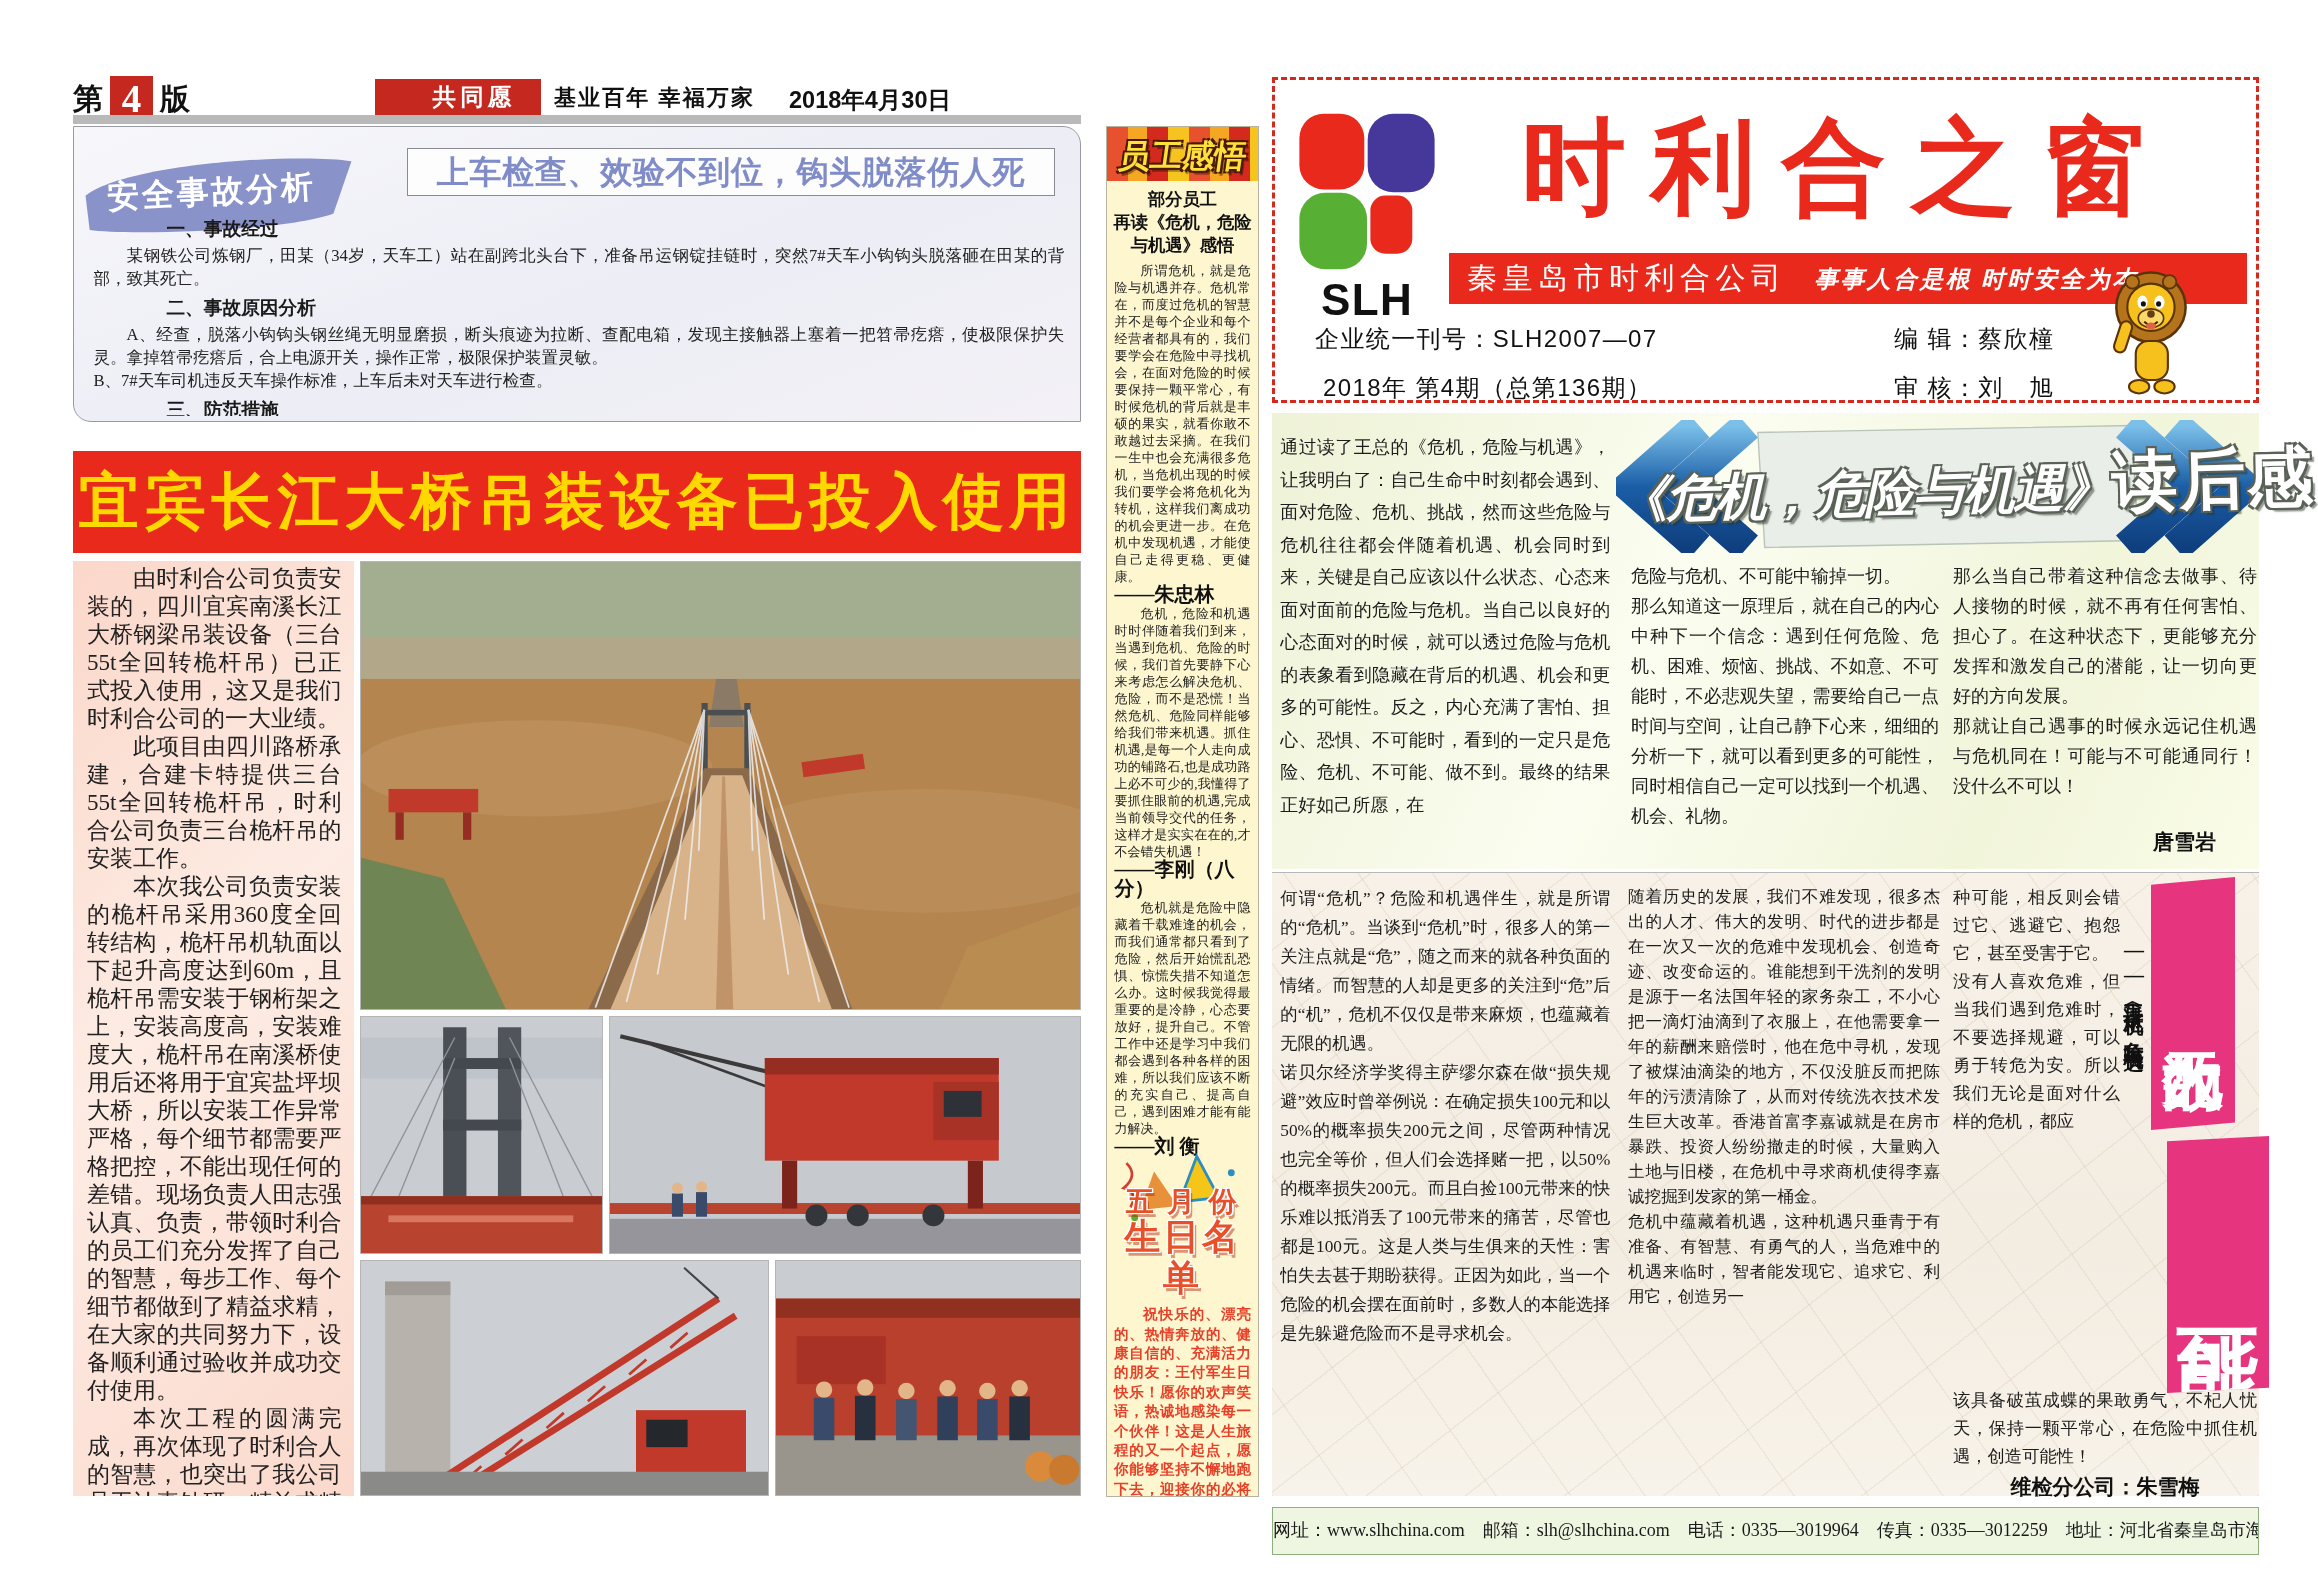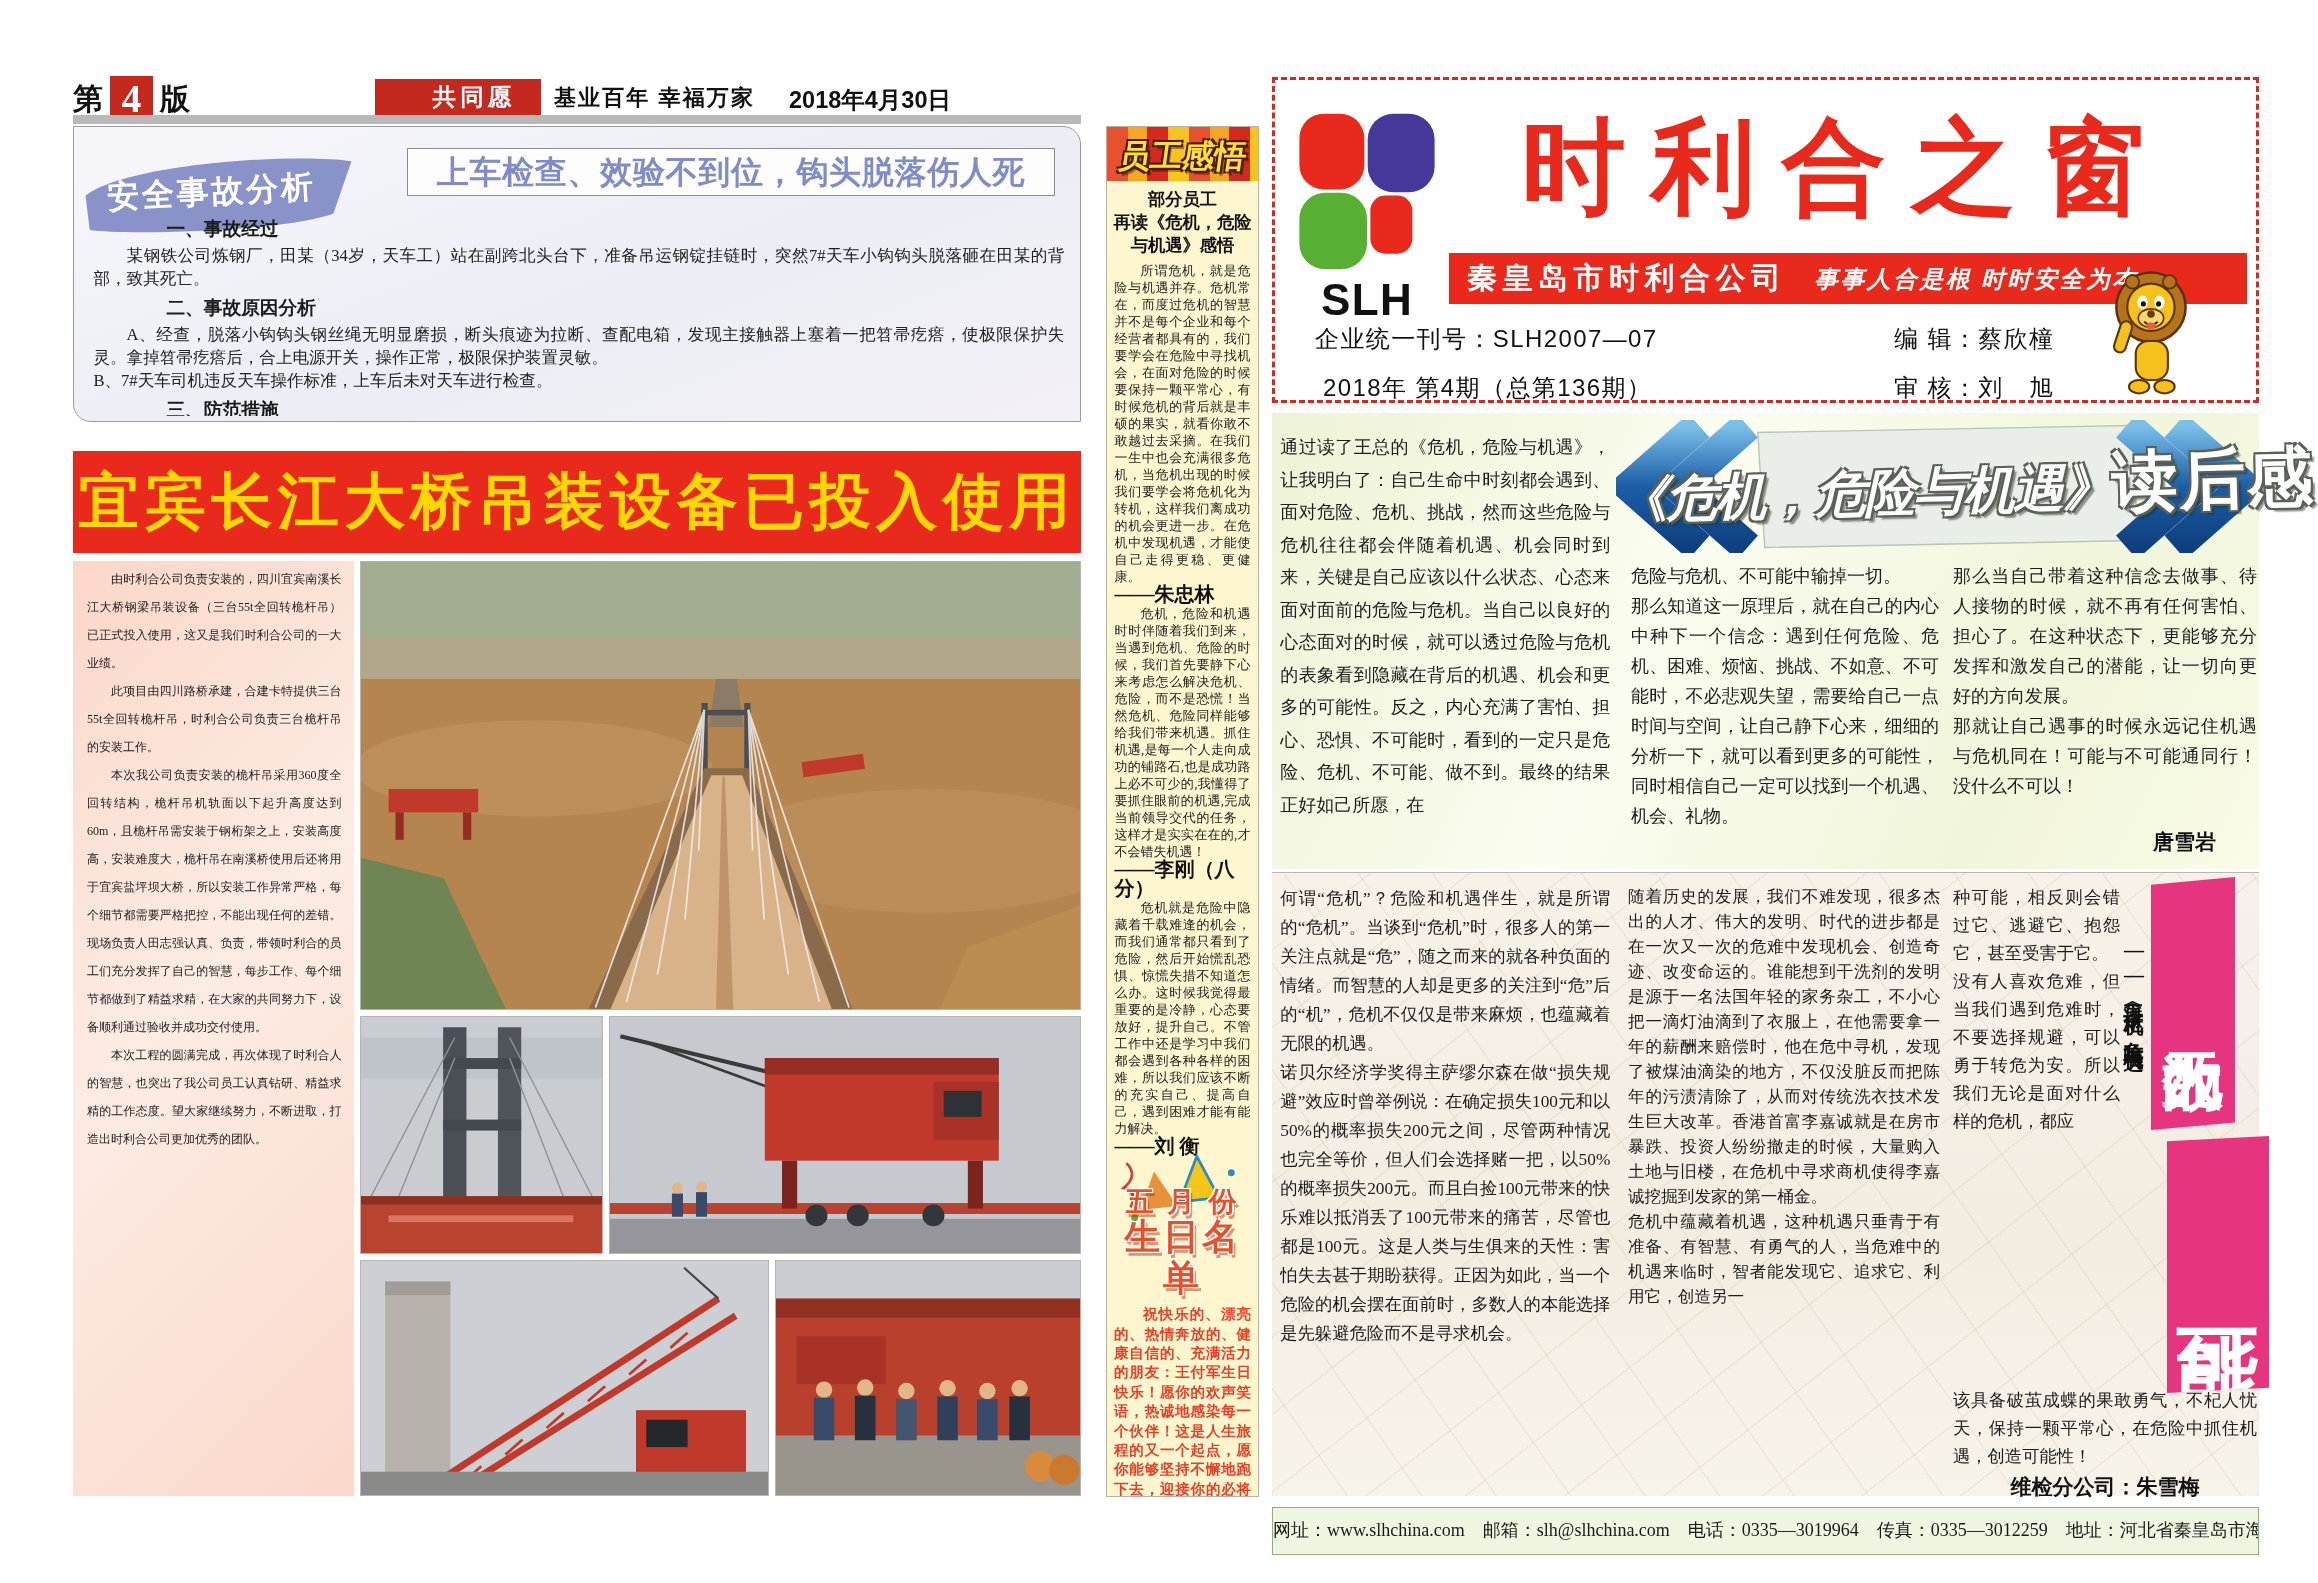--- a/index.html
+++ b/index.html
@@ -41,21 +41,21 @@
   .safety-p { font-size:16.6px; line-height:23px; color:#222; text-align:justify;
     text-indent:2em; white-space:pre-line; }
 
   
   .bridge-banner { left:73px; top:451px; width:1008px; height:102px; background:#e8291c;
     color:#ffd800; font-weight:900; font-size:61px; line-height:102px; text-align:center;
     letter-spacing:5.5px; font-family:"Liberation Serif", serif; }
   .bridge-article { left:73px; top:561px; width:1008px; height:935px; }
   .bridge-text { left:0; top:0; width:281px; height:935px; padding:4.1px 12.4px 0 14px;
     background:linear-gradient(135deg,#fbd7c9 0%,#fdece4 45%,#fbd9cc 100%);
-    font-size:12px; line-height:28px; color:#222; text-align:justify; overflow:hidden; }
+    font-size:23px; line-height:28px; color:#222; text-align:justify; overflow:hidden; }
   .bridge-text p { text-indent:2em; }
   .photo { position:absolute; border:0.7px solid #b5b5b5; background:#d8d8d8; overflow:hidden; }
   .photo svg { width:100%; height:100%; display:block; }
   .photo-1 { left:287px; top:0; width:721px; height:449px; }
   .photo-2 { left:287px; top:455px; width:243px; height:238px; }
   .photo-3 { left:536px; top:455px; width:472px; height:238px; }
   .photo-4 { left:287px; top:699px; width:409px; height:236px; }
   .photo-5 { left:702px; top:699px; width:306px; height:236px; }
 
   
@@ -89,21 +89,21 @@
   .masthead { left:1272px; top:77px; width:987px; height:326px; border:3.5px dashed #d42a1e;
     background:#fff; }
   .slh-logo { left:21px; top:29px; width:142px; height:165px; }
   .slh-text { left:21px; top:195px; width:142px; text-align:center;
     font-family:"Liberation Sans", sans-serif; font-weight:900; font-size:44px; color:#111; letter-spacing:1.4px; }
   .masthead-title { left:169px; top:19.4px; width:805px; text-align:center; color:#e8291c;
     font-weight:900; font-size:104px; letter-spacing:26px; font-family:"Liberation Serif", serif;
     white-space:nowrap; }
   .masthead-redbar { left:174px; top:173px; width:798px; height:51px; background:#e8291c;
     color:#fff; display:flex; align-items:center; gap:28px; padding:0 18px; }
-  .company-name { font-family:"Liberation Sans", sans-serif; font-weight:bold; font-size:30px;
+  .company-name { font-family:"Liberation Sans", sans-serif; font-weight:normal; font-size:30px;
     letter-spacing:5.5px; white-space:nowrap; }
   .company-slogan { font-size:23.5px; font-weight:bold; font-style:italic; letter-spacing:2.8px;
     white-space:nowrap; }
   .pub-line { font-family:"Liberation Sans", sans-serif; font-size:24px; color:#111;
     letter-spacing:1.4px; white-space:nowrap; }
   .pub-serial { left:40px; top:243px; }
   .pub-issue { left:48px; top:292px; }
   .pub-editor { left:619px; top:243px; }
   .pub-reviewer { left:619px; top:292px; }
   .lion { left:823px; top:185px; width:111px; height:131px; }

